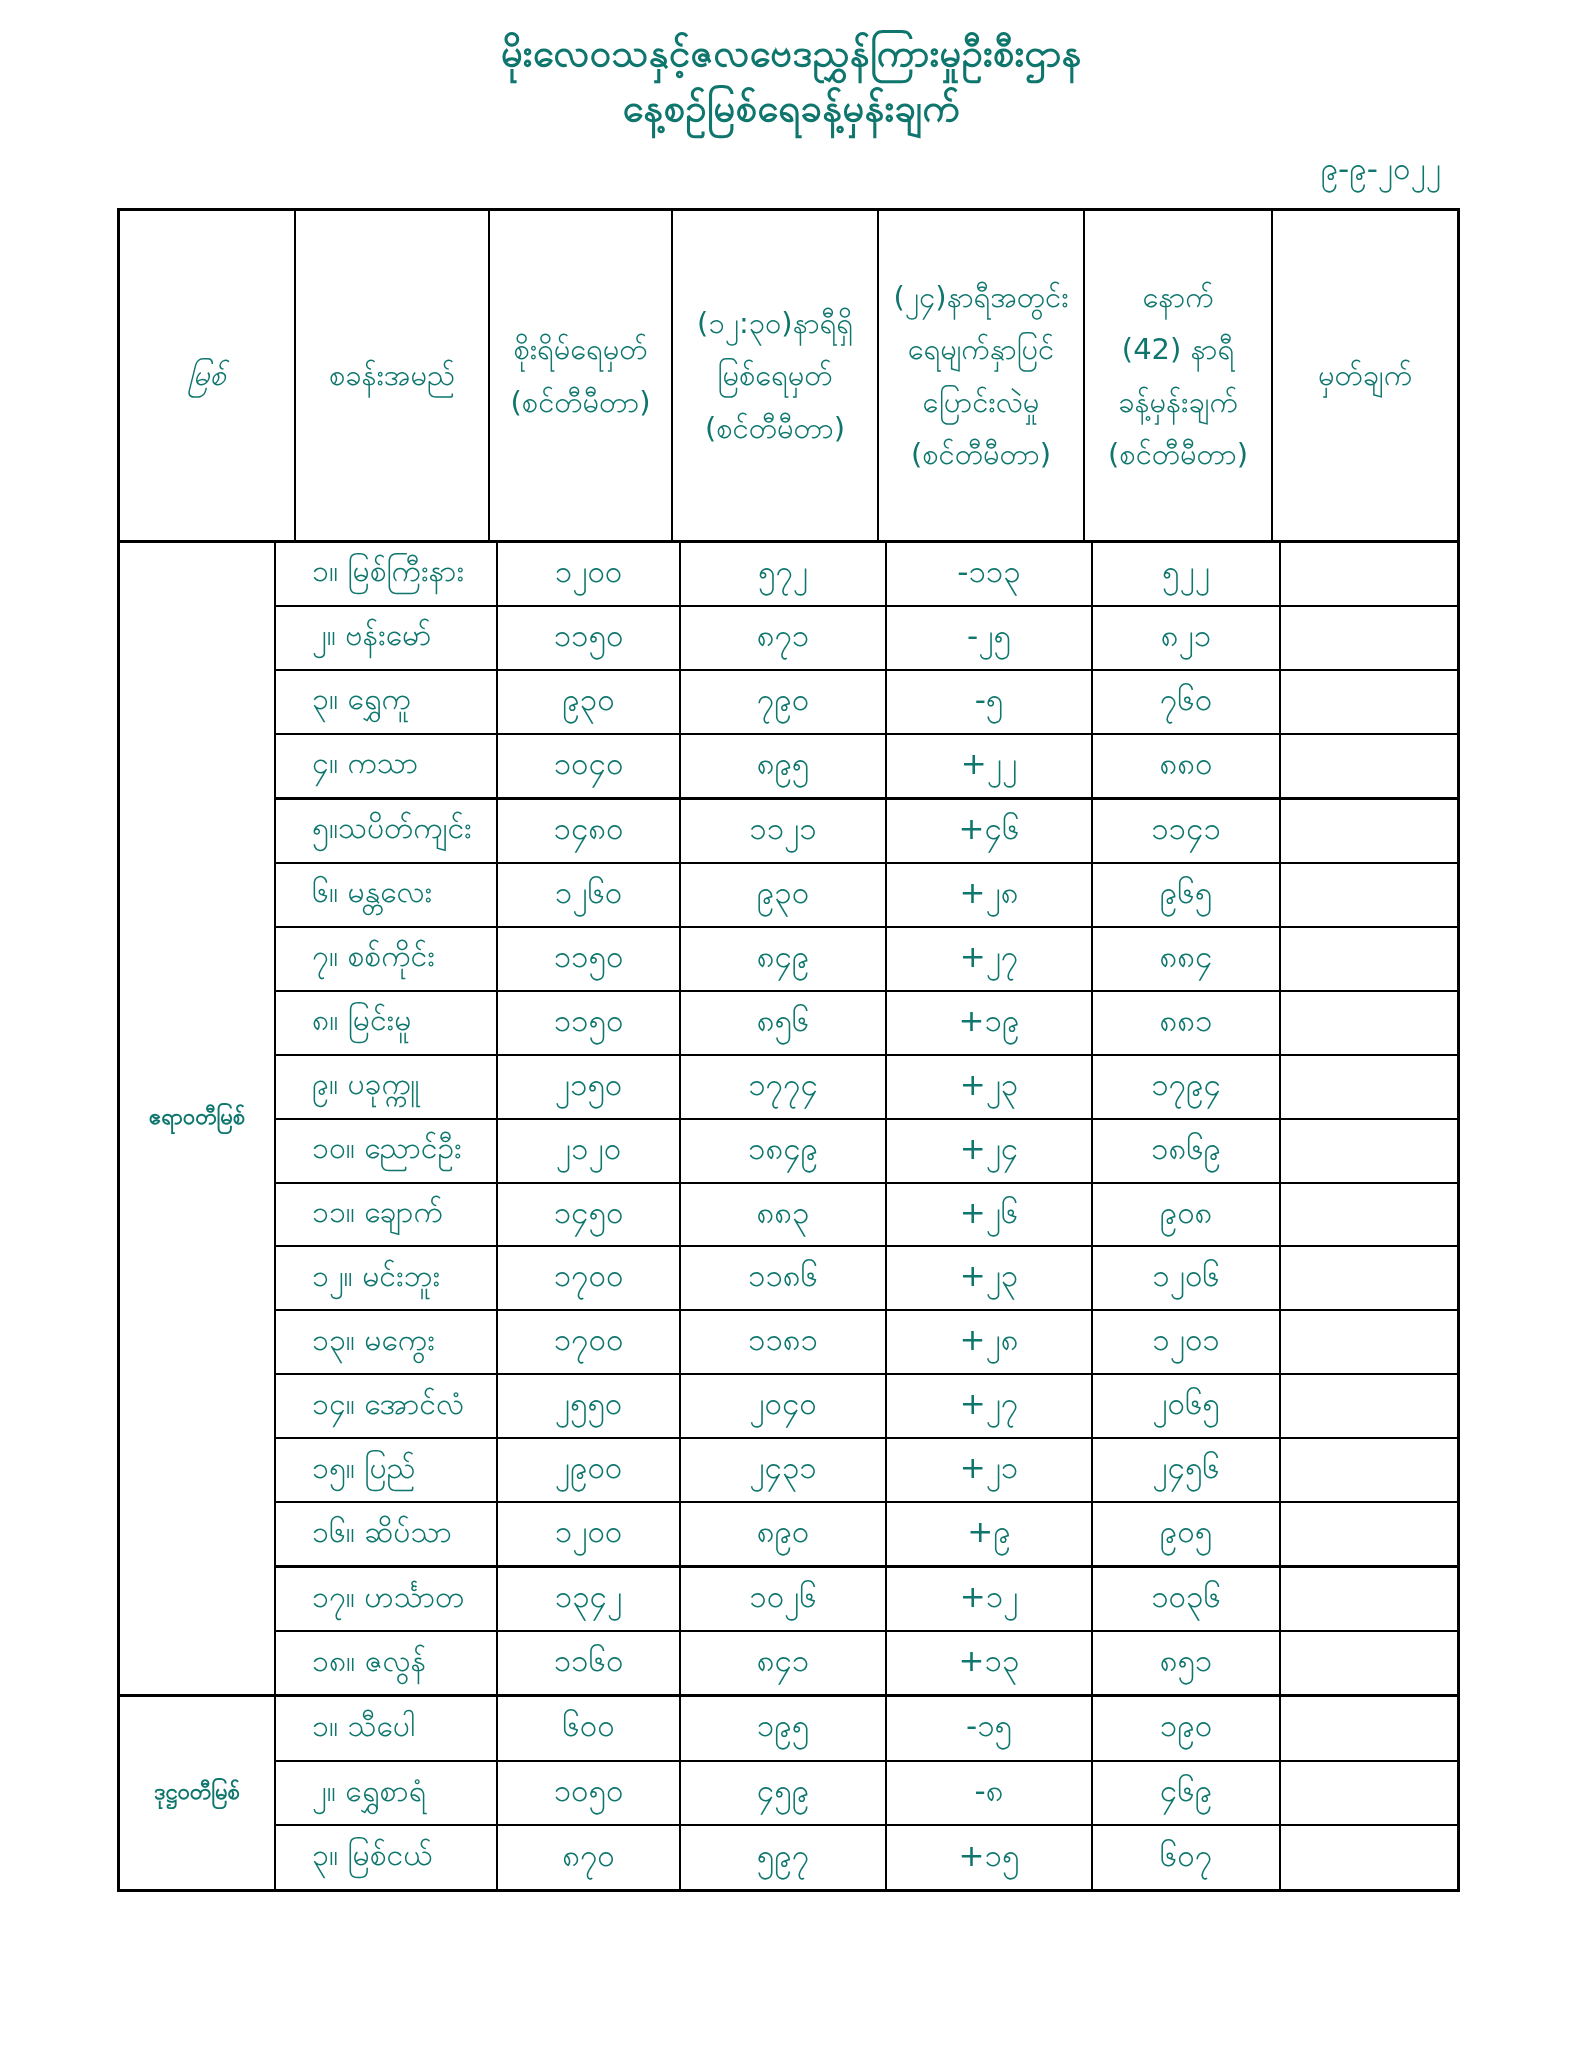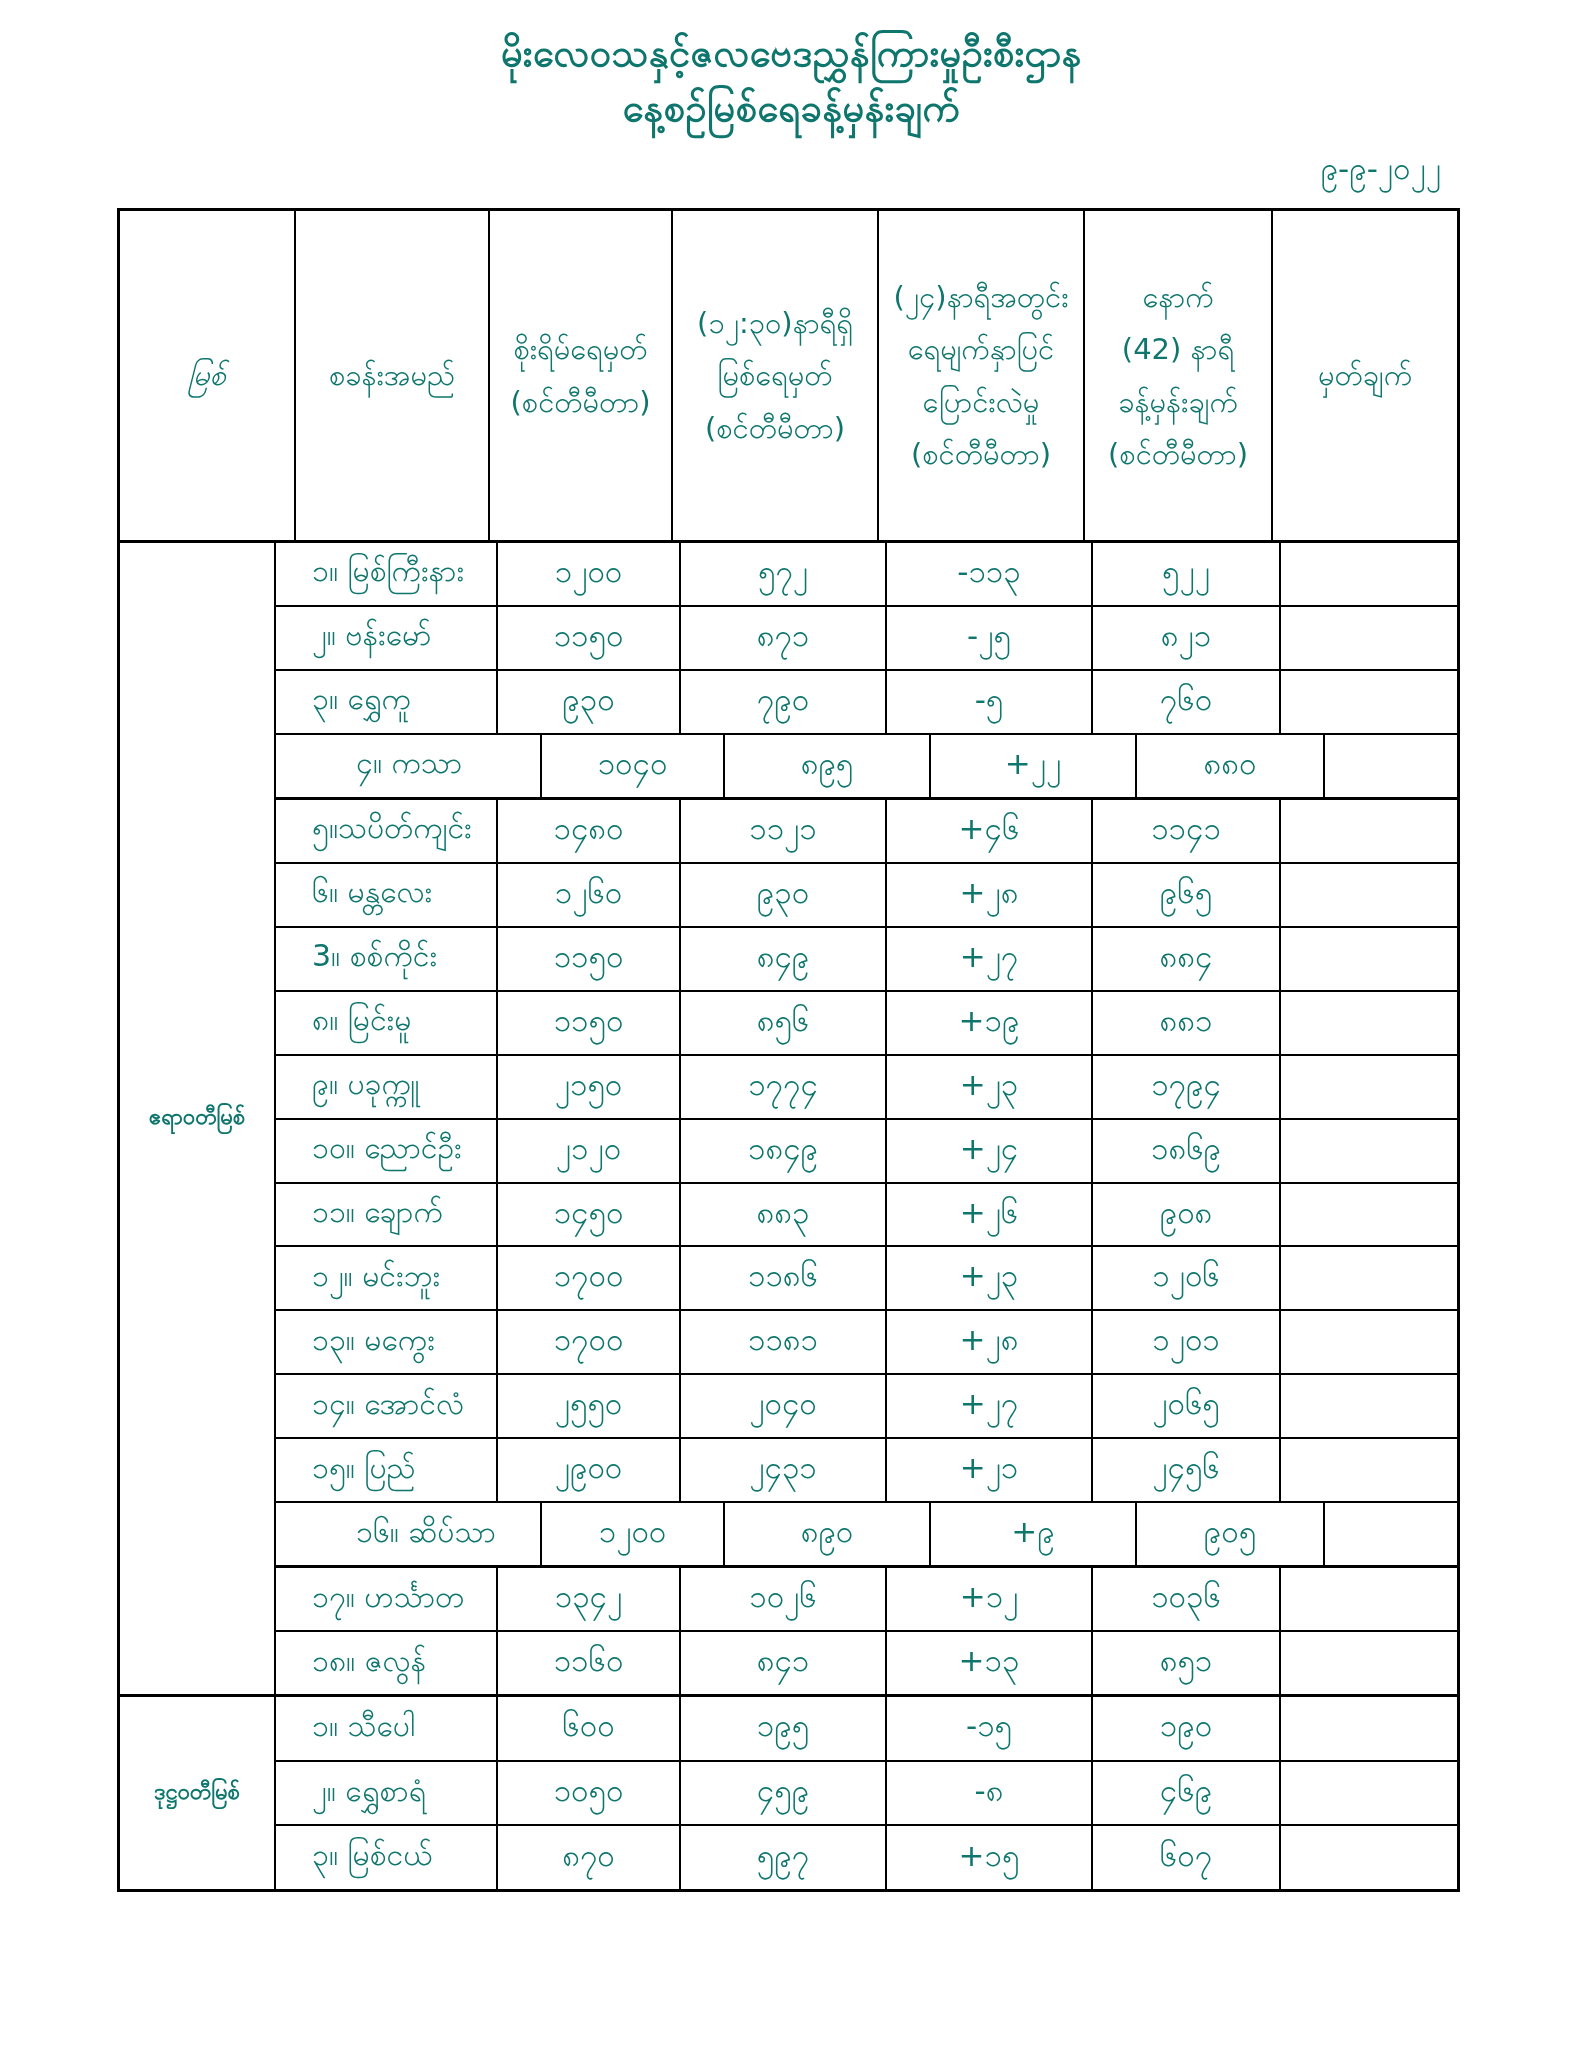--- a/index.html
+++ b/index.html
@@ -36,21 +36,21 @@
   .tbody { flex:1; display:flex; flex-direction:column; }
   .section { display:flex; min-height:0; }
   .section + .section { border-top:3px solid #000; }
   .river-cell {
     width:156px; flex:none; box-sizing:border-box; border-right:2px solid #000;
     display:flex; align-items:center; justify-content:center;
     font-weight:700; font-size:22px; white-space:nowrap; overflow:hidden;
   }
   .rows { flex:1; display:flex; flex-direction:column; min-width:0; }
   .row { flex:1; display:flex; border-bottom:2px solid #000; min-height:0; }
-  .row.thick { border-bottom:3px solid #000;padding-left:44px; }
+  .row.thick { border-bottom:3px solid #000; }
   .section .row:last-child { border-bottom:none; }
   .cell {
     box-sizing:border-box; border-right:2px solid #000;
     display:flex; align-items:center; justify-content:center;
     font-size:31px; overflow:hidden;
   }
   .cell:last-child { border-right:none; }
   .station { justify-content:flex-start; padding-left:8px; font-size:30px; white-space:nowrap;margin-left:28px; }
 </style>
 </head>
@@ -130,21 +130,21 @@
             </div>
             <div class="row">
               <div class="cell station c2">၆။ မန္တလေး</div>
               <div class="cell c3">၁၂၆၀</div>
               <div class="cell c4">၉၃၀</div>
               <div class="cell c5">+၂၈</div>
               <div class="cell c6">၉၆၅</div>
               <div class="cell c7"></div>
             </div>
             <div class="row">
-              <div class="cell station c2">3။ စစ်ကိုင်း</div>
+              <div class="cell station c2">၇။ စစ်ကိုင်း</div>
               <div class="cell c3">၁၁၅၀</div>
               <div class="cell c4">၈၄၉</div>
               <div class="cell c5">+၂၇</div>
               <div class="cell c6">၈၈၄</div>
               <div class="cell c7"></div>
             </div>
             <div class="row">
               <div class="cell station c2">၈။ မြင်းမူ</div>
               <div class="cell c3">၁၁၅၀</div>
               <div class="cell c4">၈၅၆</div>

